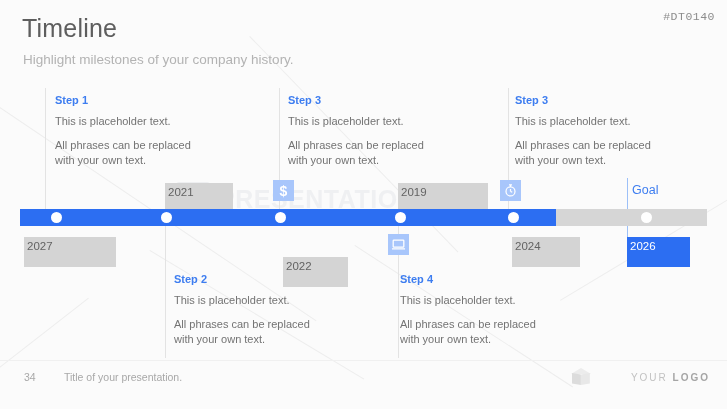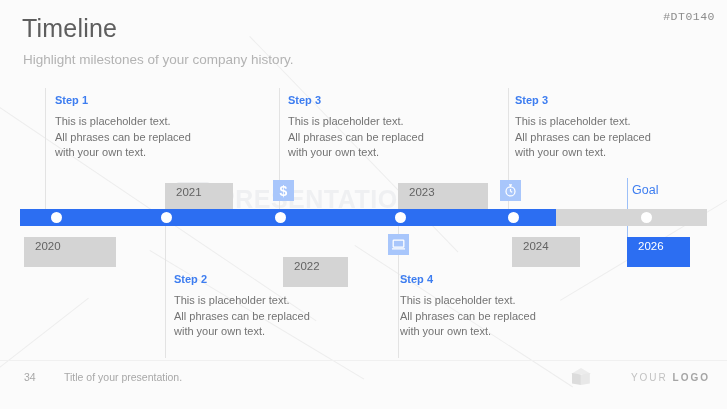--- a/index.html
+++ b/index.html
@@ -133,31 +133,31 @@
     font-size: 11px;
     color: #3d7df0;
     font-weight: bold;
     margin-bottom: 8px;
   }
   .step-line {
     font-size: 11px;
     color: #737373;
     line-height: 15.5px;
   }
-  .step-line.gap { }
+  .step-line.gap { margin-top: 8px; }
 
   
   .year {
     position: absolute;
     height: 30px;
     line-height: 19px;
     background: #d4d4d4;
     color: #636363;
     font-size: 11.5px;
-    padding-left: 11px;
+    padding-left: 3px;
     box-sizing: border-box;
   }
   .year.highlight {
     background: #2c6ef2;
     color: #ffffff;
   }
   #goal-label {
     position: absolute;
     font-size: 12.5px;
     color: #3d7df0;
@@ -302,21 +302,21 @@
   </div>
 
   <div class="step" style="left:400px; top:273px;">
     <div class="step-title">Step 4</div>
     <div class="step-line">This is placeholder text.</div>
     <div class="step-line gap">All phrases can be replaced</div>
     <div class="step-line">with your own text.</div>
   </div>
 
   <div class="year" style="left:165px; top:183px; width:68px;">2021</div>
-  <div class="year" style="left:398px; top:183px; width:90px;">2023</div>
+  <div class="year" style="left:398px; top:183px; width:90px;">2019</div>
 
   <div id="goal-label" style="left:632px; top:183px;">Goal</div>
 
   <div class="icon-badge" style="left:273px; top:180px;">
     <span class="dollar">$</span>
   </div>
   <div class="icon-badge" style="left:500px; top:180px;">
     <svg width="15" height="15" viewBox="0 0 24 24" fill="none" stroke="#ffffff" stroke-width="2">
       <circle cx="12" cy="13.5" r="7.2"></circle>
       <line x1="12" y1="13.5" x2="12" y2="9.6"></line>
@@ -335,21 +335,21 @@
   <div id="bar">
     <div id="bar-fill" style="width: 78%;"></div>
   </div>
   <div class="node" style="left:51px;"></div>
   <div class="node" style="left:161px;"></div>
   <div class="node" style="left:275px;"></div>
   <div class="node" style="left:395px;"></div>
   <div class="node" style="left:508px;"></div>
   <div class="node" style="left:641px;"></div>
 
-  <div class="year" style="left:24px;  top:237px; width:92px;">2020</div>
+  <div class="year" style="left:24px;  top:237px; width:92px;">2027</div>
   <div class="year" style="left:283px; top:237px; width:65px;margin-top:20px;">2022</div>
   <div class="year" style="left:512px; top:237px; width:68px;">2024</div>
   <div class="year highlight" style="left:627px; top:237px; width:63px;">2026</div>
 
   <div id="footer-sep"></div>
   <div id="page-num">34</div>
   <div id="footer-title">Title of your presentation.</div>
   <div id="logo">
     <div class="cube">
       <div class="top"></div>

